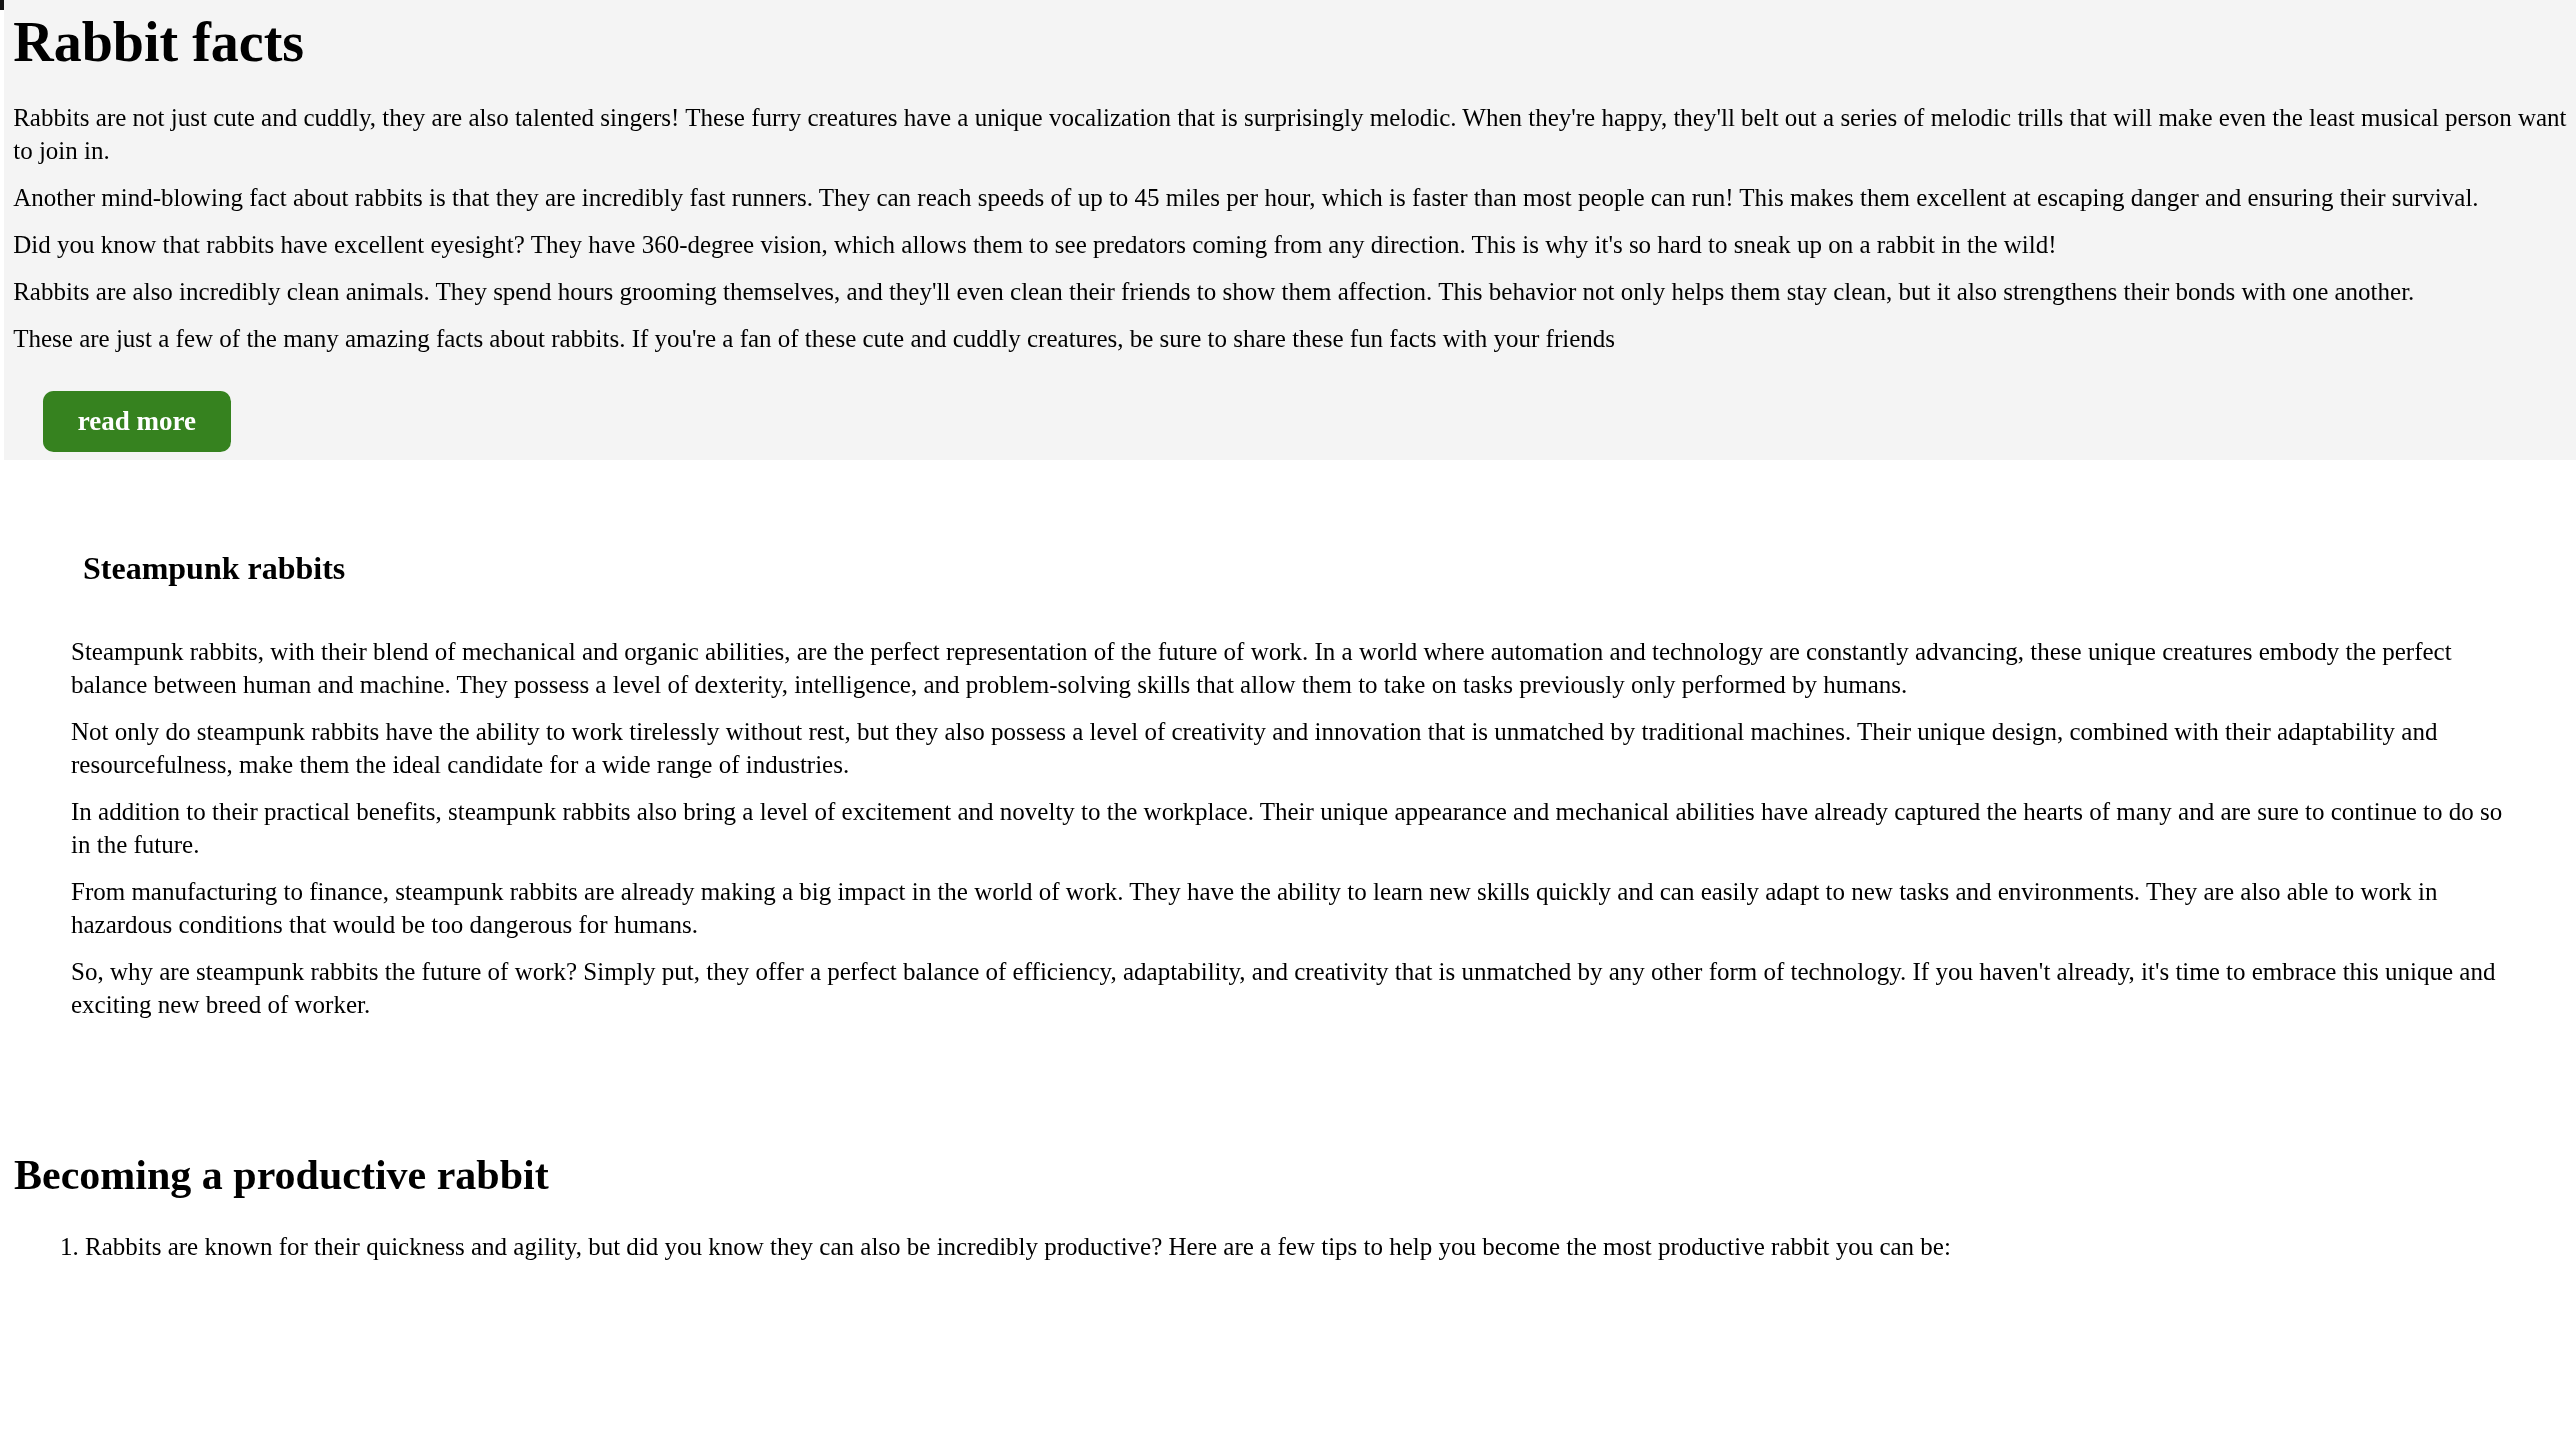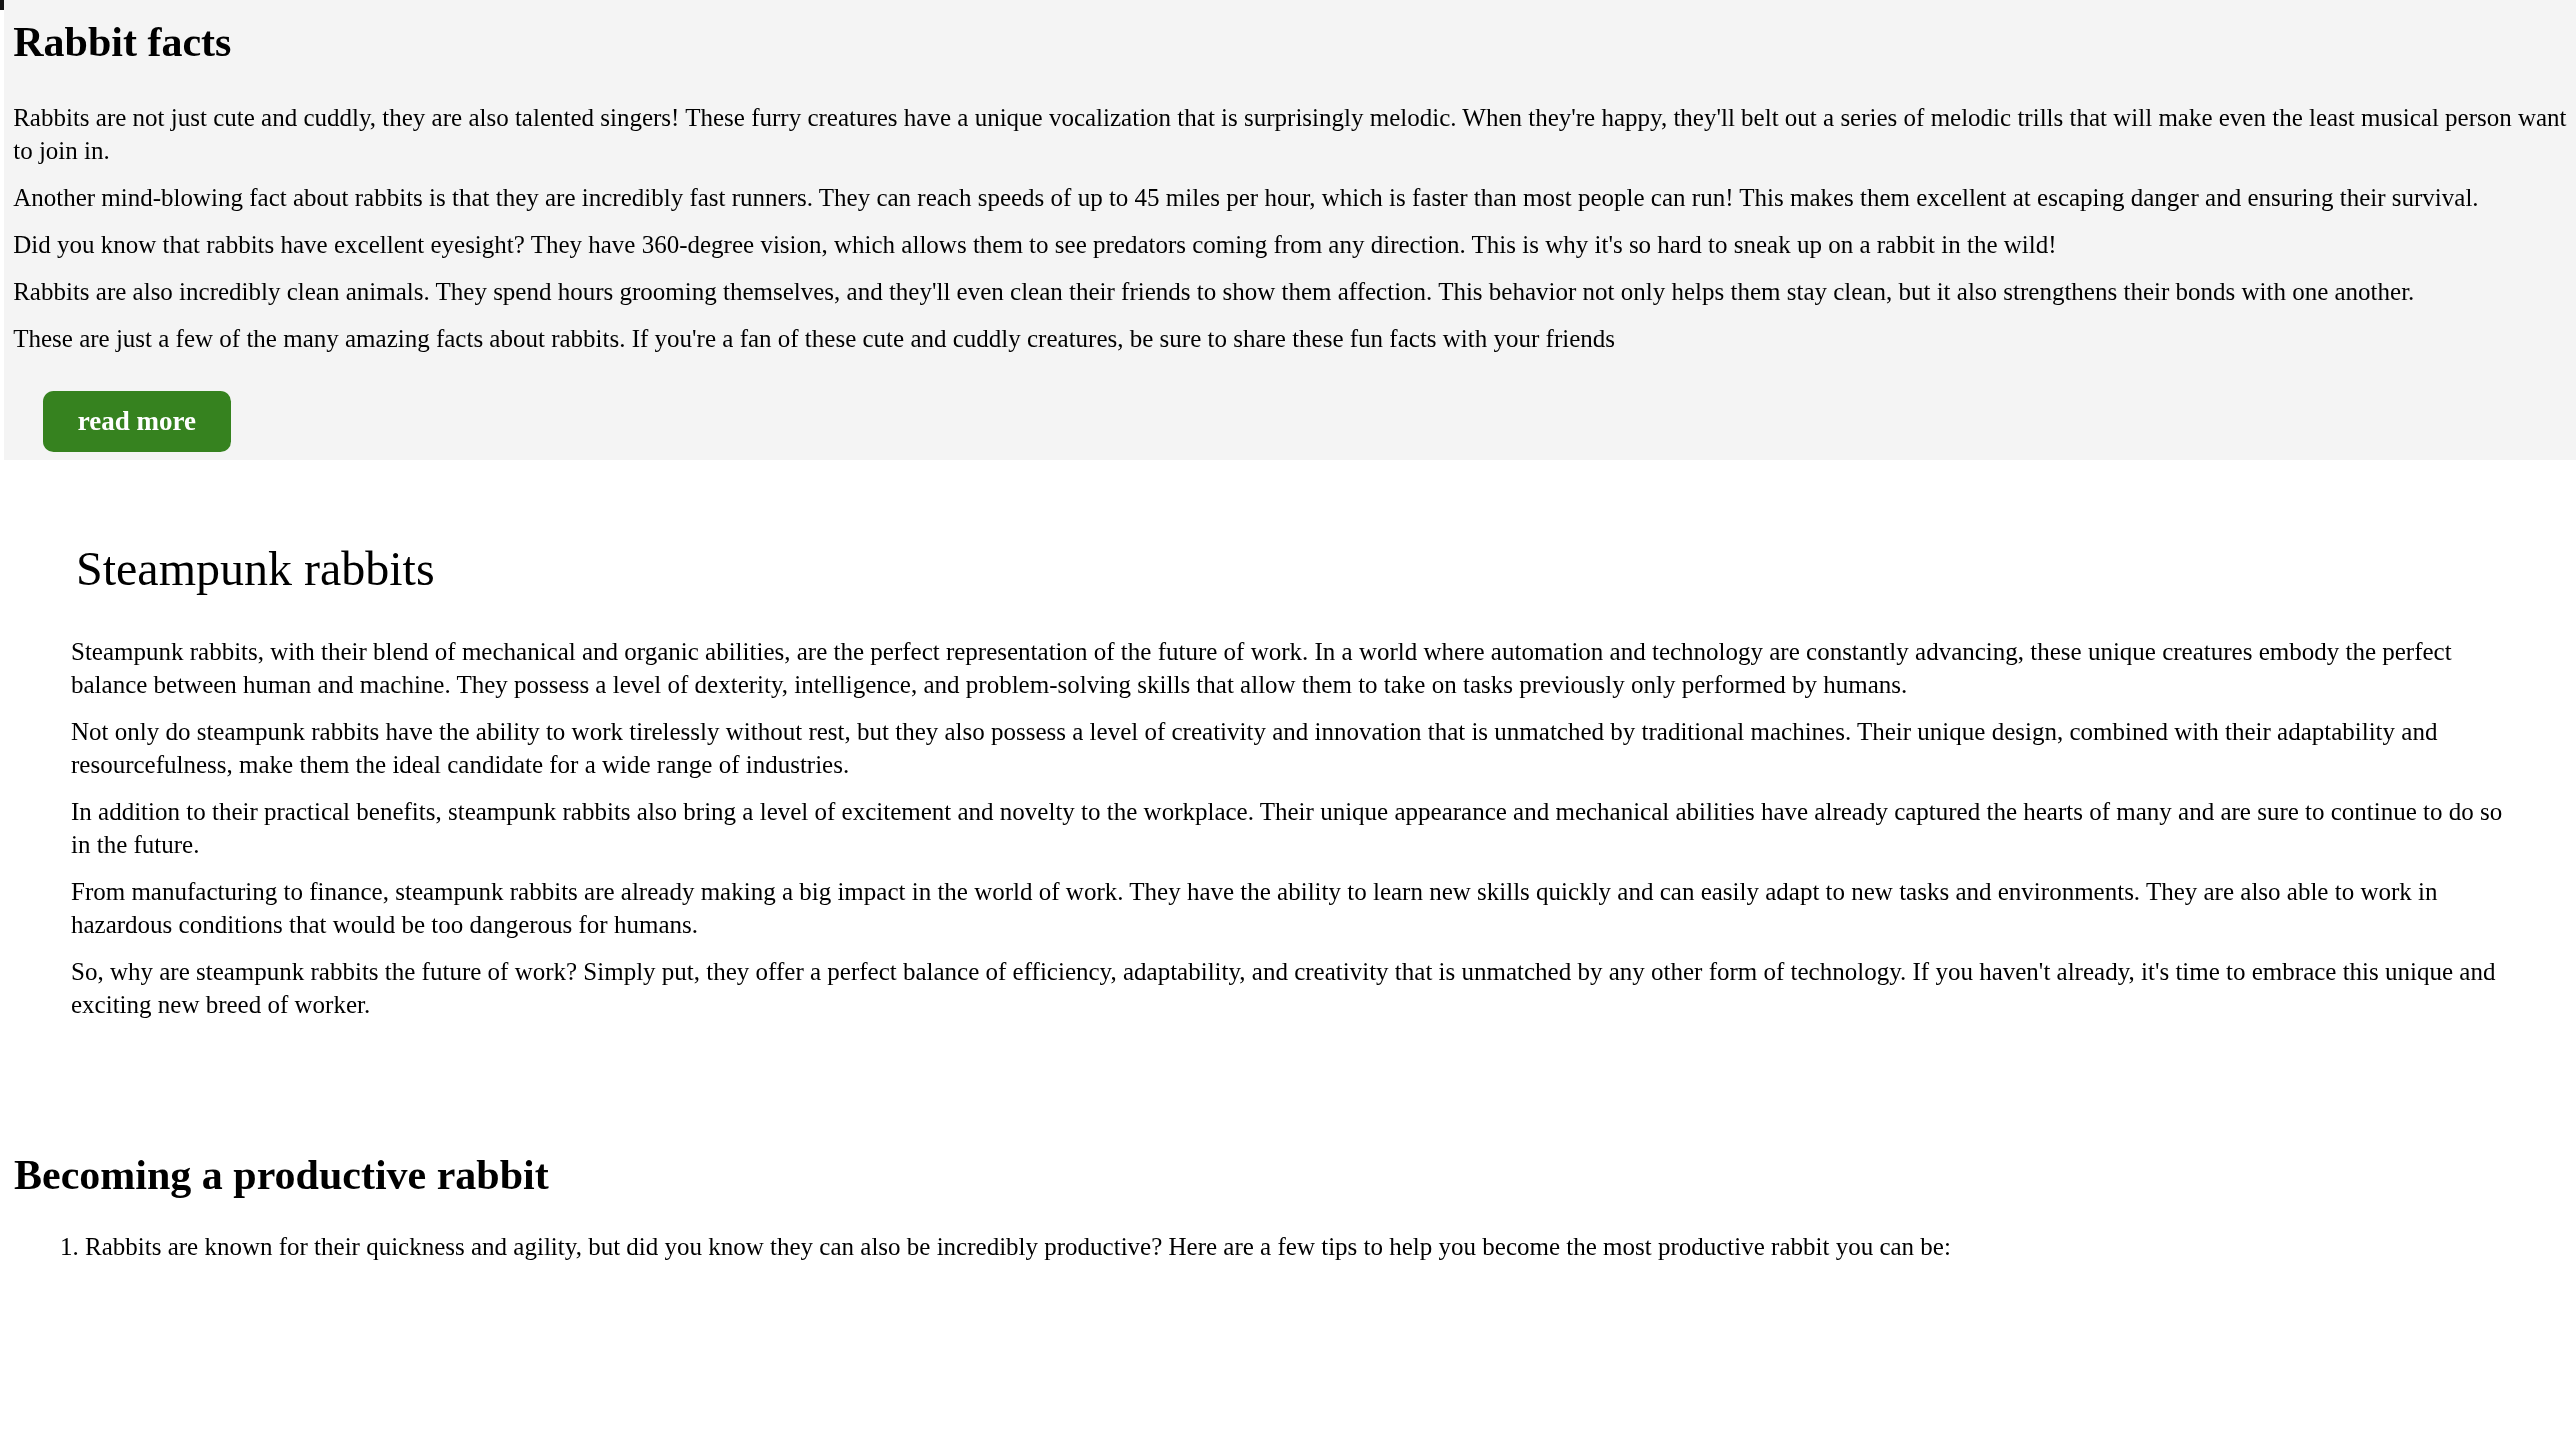--- a/index.html
+++ b/index.html
@@ -20,21 +20,21 @@
     left: 0; top: 0;
     width: 4.4px; height: 9.7px;
     background: #161616;
   }
   .hero {
     background: #f4f4f4;
     margin: 0 0 0 4.4px;
     padding: 5.3px 8.8px 3.5px 8.8px;
   }
   .hero h2 {
-    font-size: 42px;
+    font-size: 56px;
     line-height: 49px;
     margin: 12.4px 0 34px 0;
     font-weight: bold;
   }
   p { margin: 14px 0; }
   .btn-row { margin: 36px 0 5.3px 3.5px; }
   .read-more {
     display: inline-block;
     background: #36821f;
     color: #ffffff;
@@ -47,24 +47,24 @@
     border-radius: 10.6px;
     cursor: pointer;
     margin-left: 26px;
   }
   .feature {
     background: #ffffff;
     margin: 35px 14px 0 14px;
     padding: 49px 41px 49px 57px;
   }
   .feature h2 {
-    font-size: 48px;
+    font-size: 32px;
     line-height: 49px;
-    margin: 0 0 42px 5px;
-    font-weight: normal;
+    margin: 0 0 42px 12px;
+    font-weight: bold;
   }
   .productive { margin: 16px 14px; }
   .productive h2 {
     font-size: 42px;
     line-height: 49px;
     margin: 67px 0 30px 0;
     font-weight: bold;
   }
   .productive ol {
     margin: 0;

